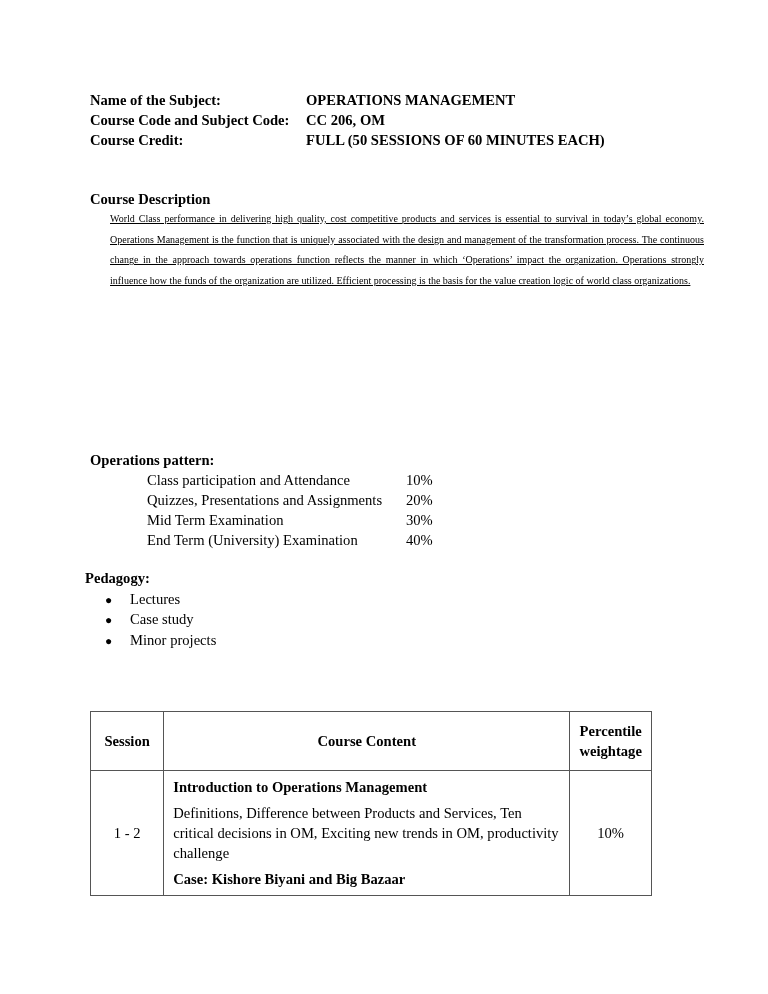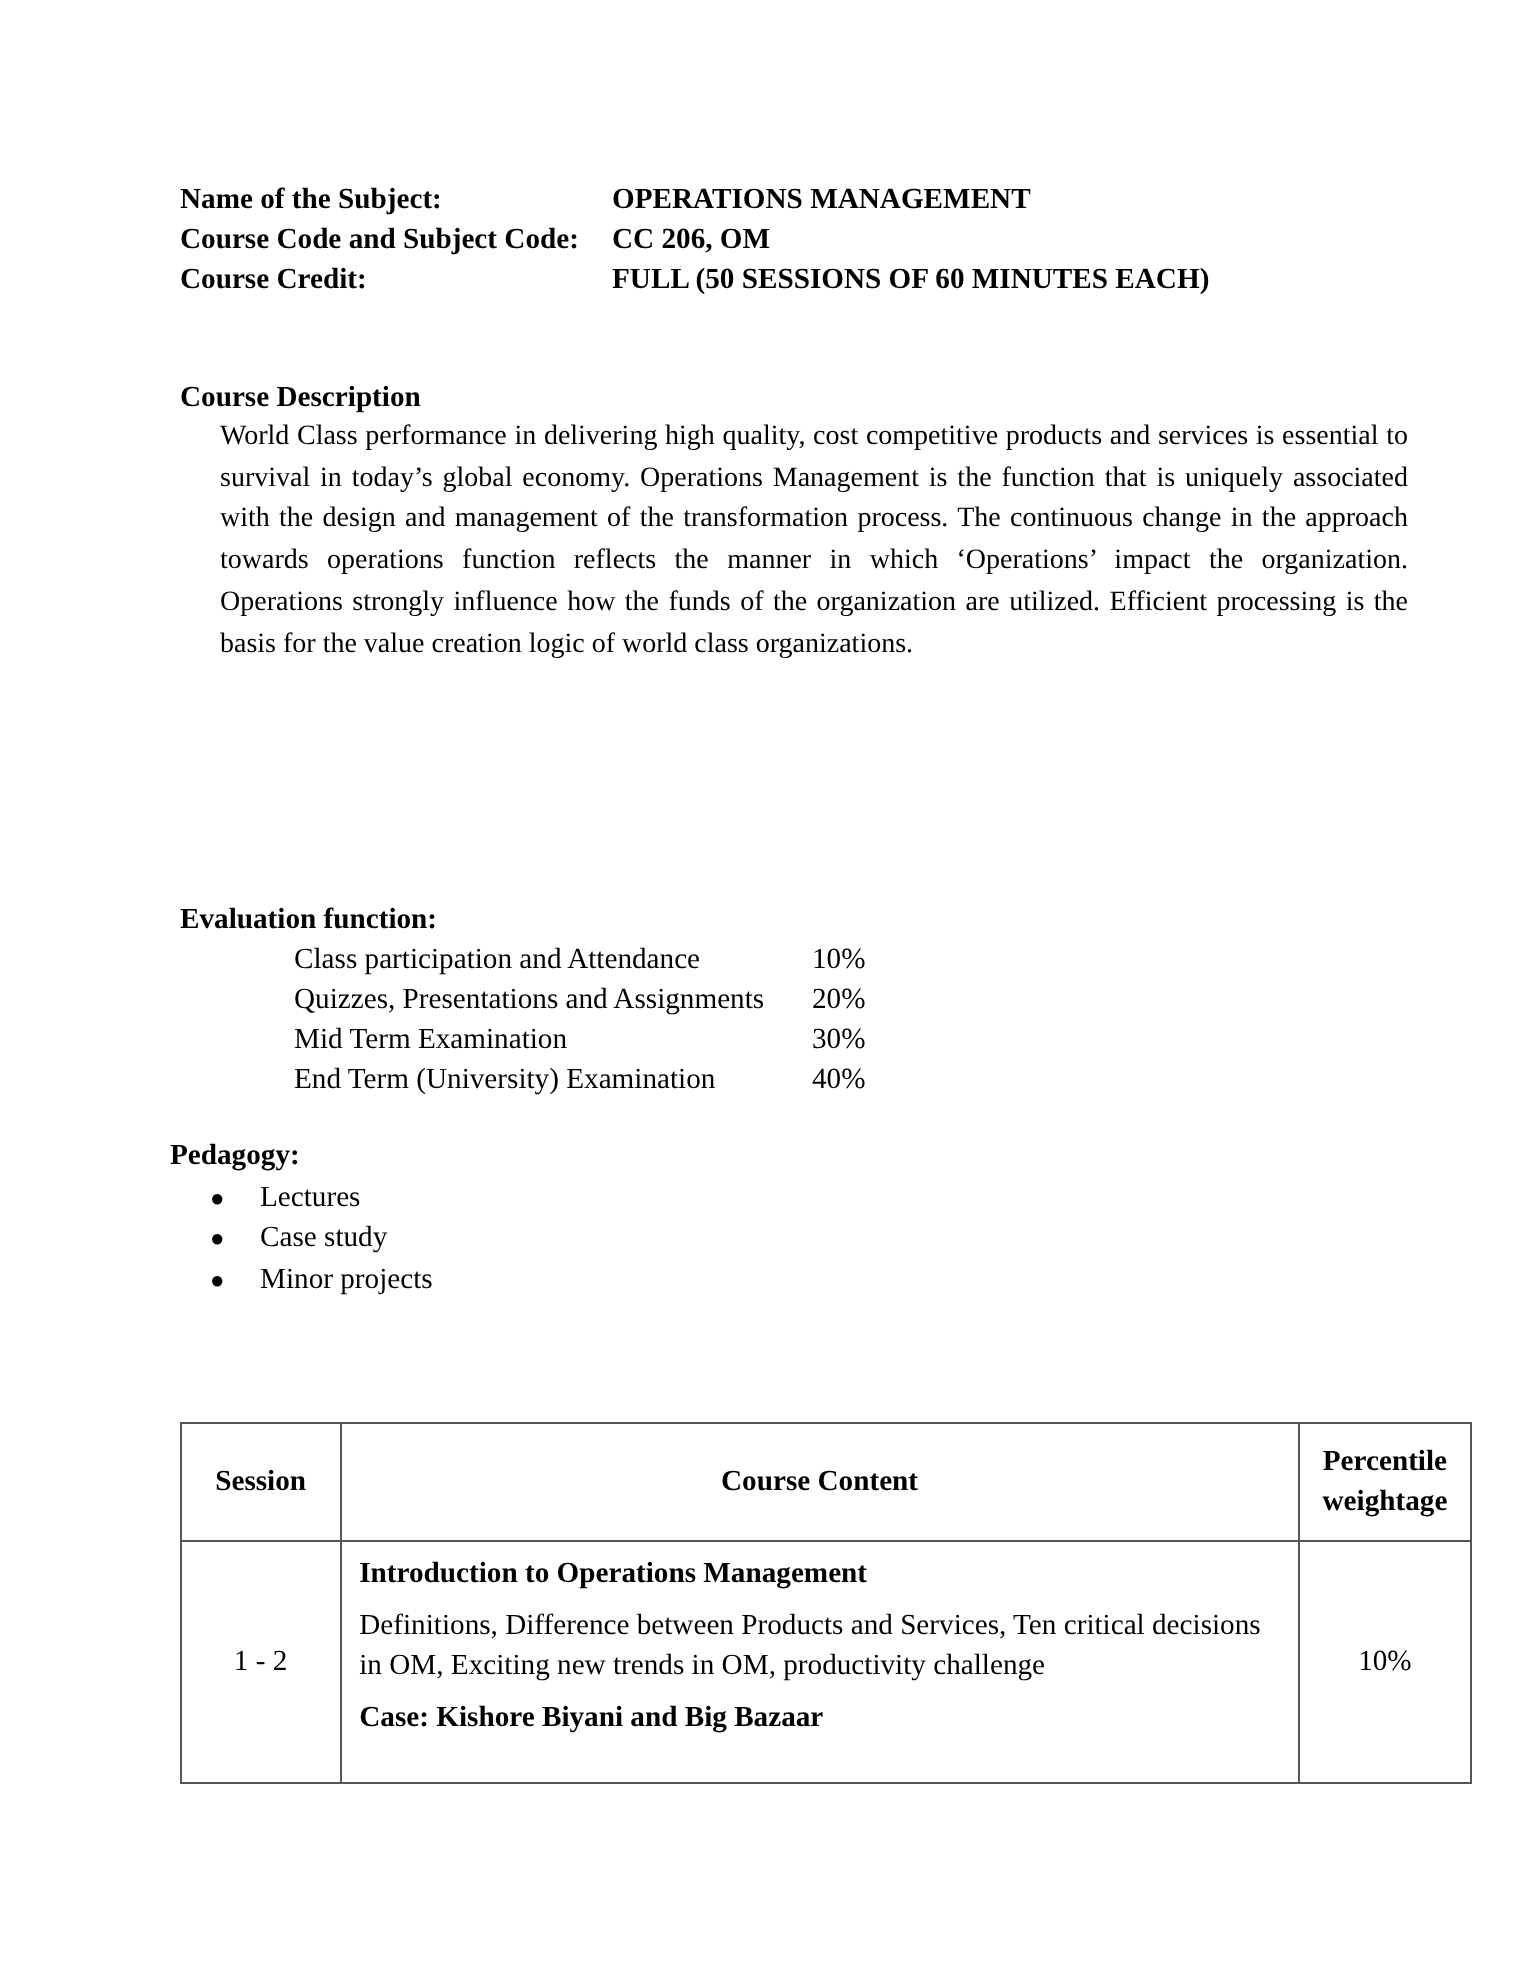--- a/index.html
+++ b/index.html
@@ -33,23 +33,24 @@
     .section-heading {
       position: absolute;
       font-weight: bold;
       font-size: 14.6px;
       line-height: 20px;
     }
     .desc {
       position: absolute;
       left: 110px;
       width: 594px;
-      font-size: 14px;
+      font-size: 10px;
       line-height: 20.7px;
       text-align: justify;
+      text-decoration: underline;
     }
     .desc p { margin: 0; }
 
     
     .eval-row {
       position: absolute;
       left: 147px;
       font-size: 14.6px;
       line-height: 20px;
       white-space: nowrap;
@@ -69,21 +70,21 @@
       display: inline-block;
       width: 25px;
       font-size: 12px;
     }
 
     
     table.content-table {
       position: absolute;
       left: 90px;
       top: 711px;
-      width: 646px;
+      width: 562px;
       border-collapse: collapse;
       font-size: 14.6px;
     }
     table.content-table td, table.content-table th {
       border: 1px solid #555;
       padding: 0;
       vertical-align: middle;
     }
     table.content-table th {
       font-weight: bold;
@@ -114,21 +115,21 @@
 </div>
 <div class="info-row" style="top:130px;">
   <span class="info-label">Course Credit:</span><span class="info-value">FULL (50 SESSIONS OF 60 MINUTES EACH)</span>
 </div>
 
 <div class="section-heading" style="left:90px; top:189px;">Course Description</div>
 <div class="desc" style="top:209px;">
   <p>World Class performance in delivering high quality, cost competitive products and services is essential to survival in today’s global economy. Operations Management is the function that is uniquely associated with the design and management of the transformation process. The continuous change in the approach towards operations function reflects the manner in which ‘Operations’ impact the organization. Operations strongly influence how the funds of the organization are utilized. Efficient processing is the basis for the value creation logic of world class organizations.</p>
 </div>
 
-<div class="section-heading" style="left:90px; top:450px;">Evaluation function:</div>
+<div class="section-heading" style="left:90px; top:450px;">Operations pattern:</div>
 <div class="eval-row" style="top:470px;">
   <span class="eval-label">Class participation and Attendance</span><span class="eval-value">10%</span>
 </div>
 <div class="eval-row" style="top:490px;">
   <span class="eval-label">Quizzes, Presentations and Assignments</span><span class="eval-value">20%</span>
 </div>
 <div class="eval-row" style="top:510px;">
   <span class="eval-label">Mid Term Examination</span><span class="eval-value">30%</span>
 </div>
 <div class="eval-row" style="top:530px;">

